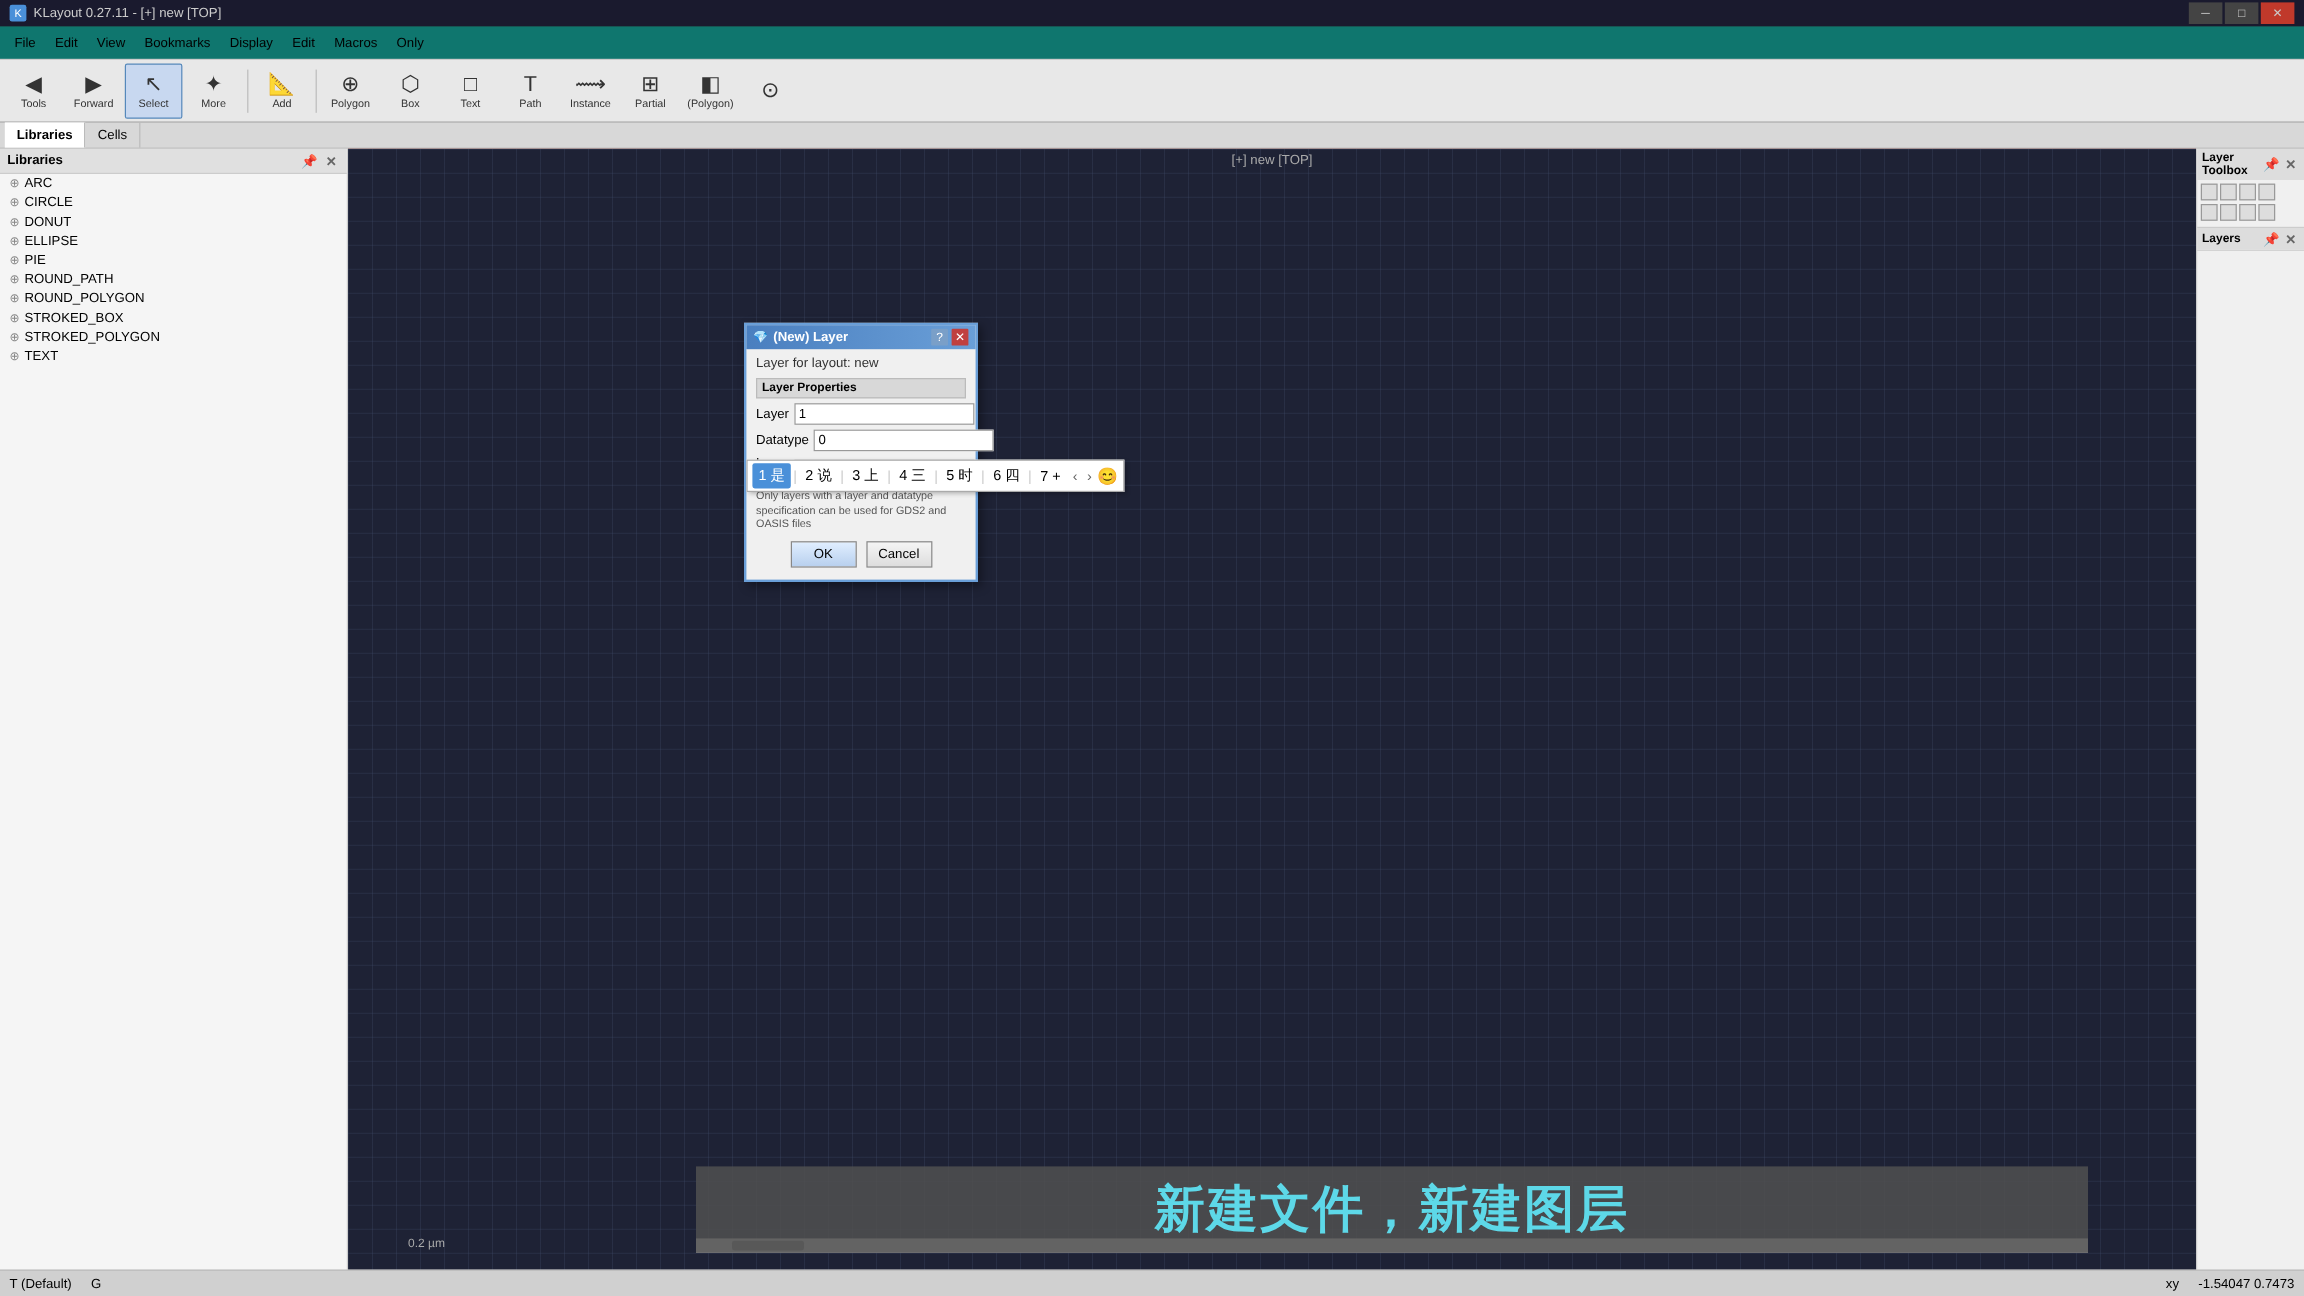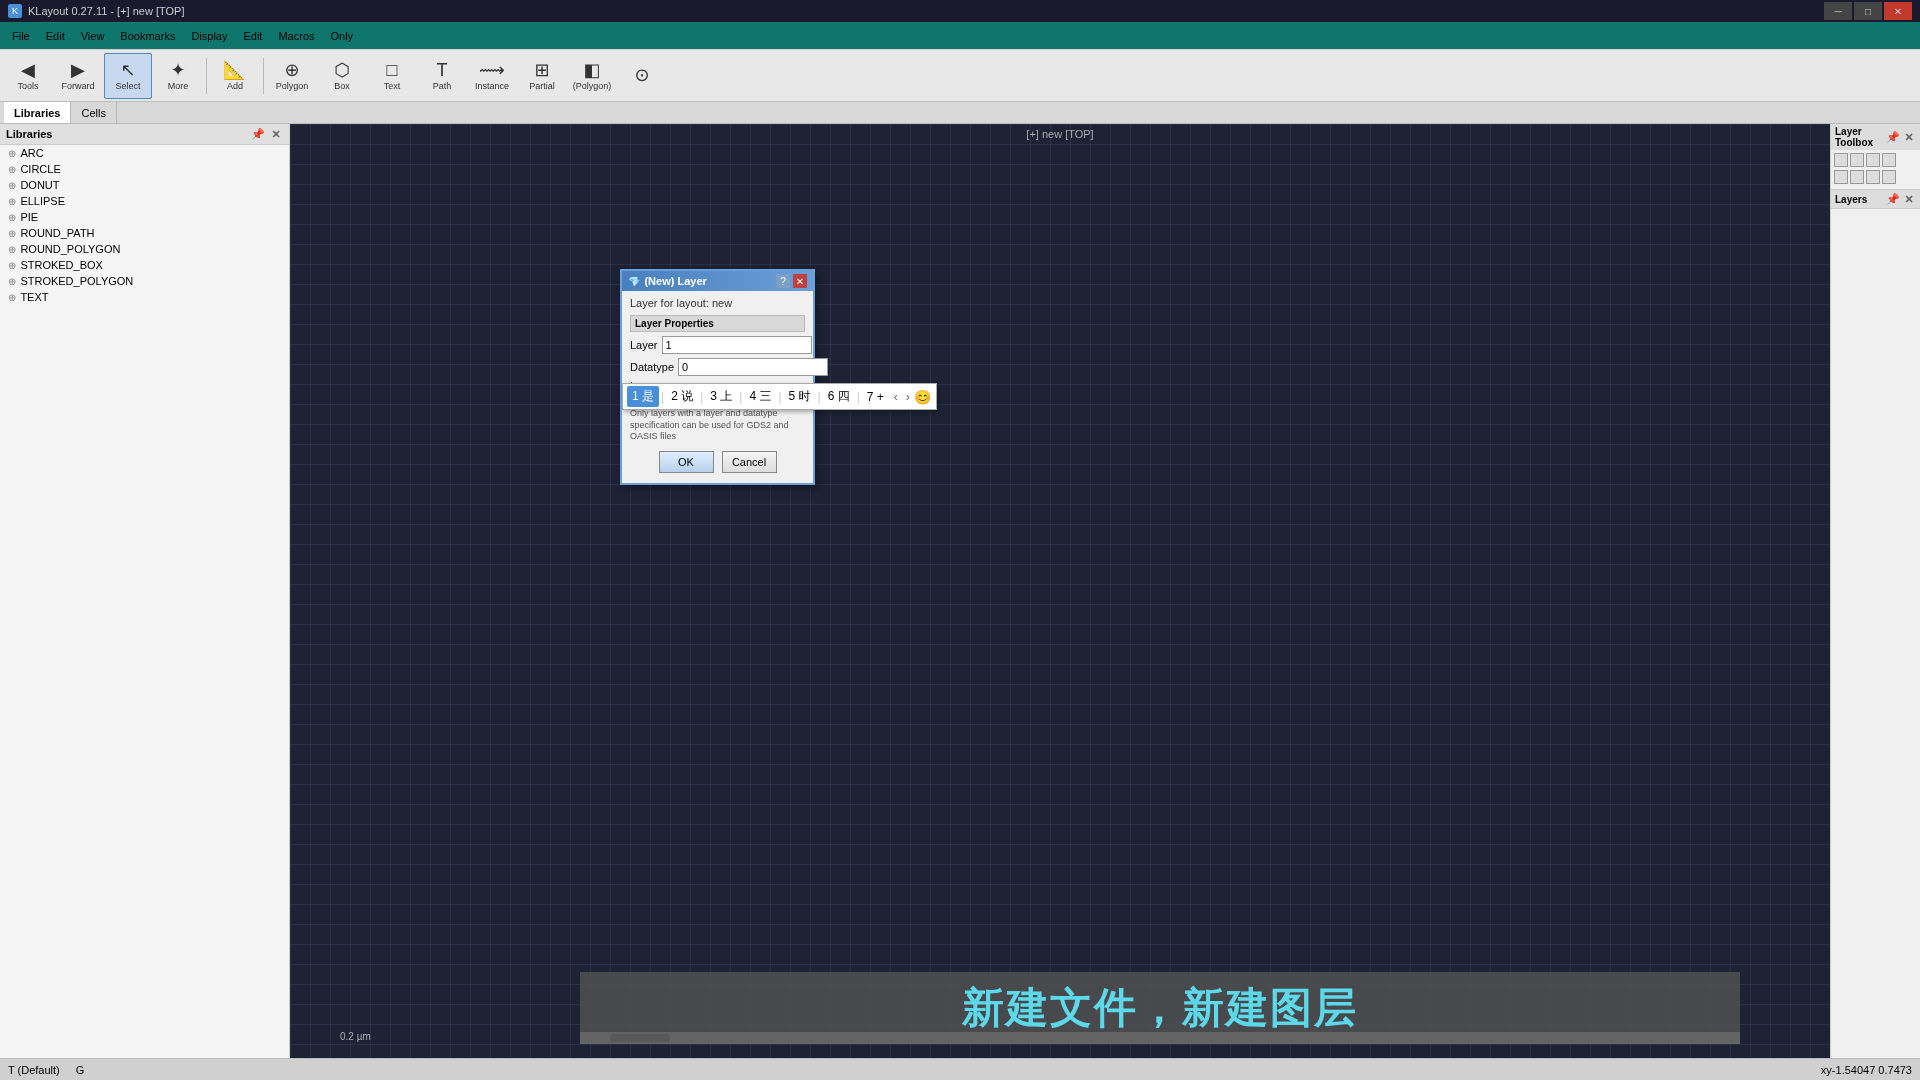--- a/index.html
+++ b/index.html
@@ -206,21 +206,21 @@
       padding: 0 8px;
       font-size: 11px;
       border-top: 1px solid #bbb;
       justify-content: space-between;
       position: absolute;
       bottom: 0;
       left: 0;
       right: 0;
     }
     #statusbar .status-left { display: flex; gap: 16px; }
-    #statusbar .status-right { display: flex; }
+    #statusbar .status-right { display: flex; gap: 16px; }
 
     
     #caption-band {
       position: absolute;
       bottom: 22px;
       left: 290px;
       right: 90px;
       height: 72px;
       background: rgba(80,80,80,0.85);
       display: flex;

